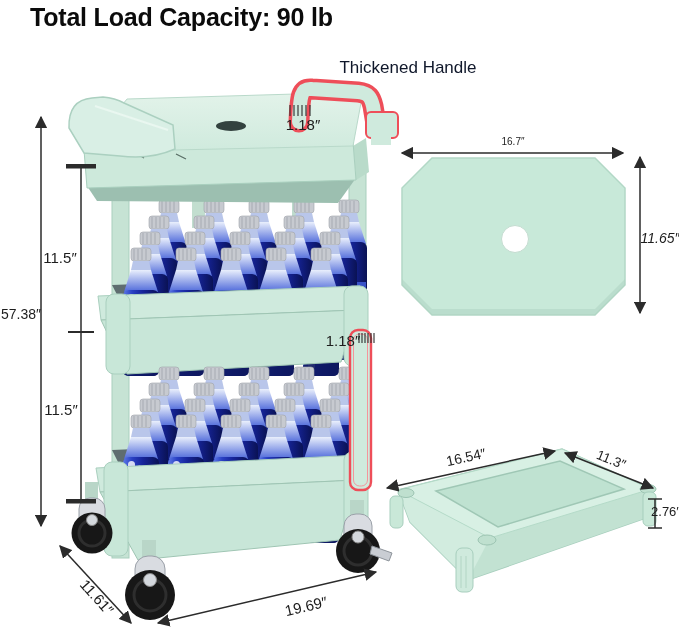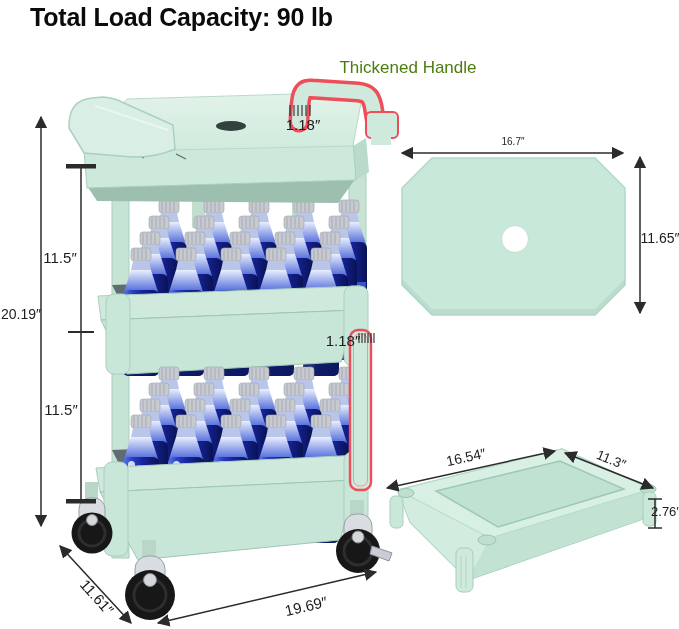--- a/index.html
+++ b/index.html
@@ -1,21 +1,21 @@
 <!DOCTYPE html>
 <html><head>
 <meta charset="utf-8">
 <style>
   html,body{margin:0;padding:0;background:#fff;}
   #canvas{position:relative;width:679px;height:629px;background:#fff;overflow:hidden;
           font-family:"Liberation Sans",sans-serif;}
   #art{position:absolute;left:0;top:0;}
   .lbl{position:absolute;white-space:nowrap;color:#1d1d1d;font-size:15px;
        transform:translate(-50%,-50%);line-height:1;}
-  .callout{font-size:17px;color:#4d7c0f;font-weight:500;}
+  .callout{font-size:17px;color:#0f172a;font-weight:500;}
   .title{position:absolute;left:30px;top:3px;font-size:25px;font-weight:700;color:#0b0b0b;
          letter-spacing:-0.2px;white-space:nowrap;}
 </style>
 </head>
 <body>
 
 <div id="canvas">
 
 <svg id="art" width="679" height="629" viewBox="0 0 679 629">
   <defs>
@@ -229,25 +229,25 @@
     <line x1="60" y1="546" x2="131" y2="623" marker-start="url(#arw)" marker-end="url(#arw)"></line>
   </g>
 </svg>
 
   <div class="title">Total Load Capacity: 90 lb</div>
 
   <div class="lbl callout" style="left:408px;top:67px;">Thickened Handle</div>
   <div class="lbl" style="left:303px;top:124px;">1.18″</div>
   <div class="lbl" style="left:343px;top:340px;">1.18″</div>
 
-  <div class="lbl" style="left:21px;top:314px;font-size:14px;">20.19″</div>
+  <div class="lbl" style="left:21px;top:314px;font-size:14px;">57.38″</div>
   <div class="lbl" style="left:60px;top:257px;">11.5″</div>
   <div class="lbl" style="left:61px;top:409px;">11.5″</div>
   <div class="lbl" style="left:306px;top:606px;transform:translate(-50%,-50%) rotate(-13deg);">19.69″</div>
   <div class="lbl" style="left:97px;top:597px;transform:translate(-50%,-50%) rotate(48deg);">11.61″</div>
 
   <div class="lbl" style="left:513px;top:142px;font-size:10px;">16.7″</div>
-  <div class="lbl" style="left:660px;top:238px;font-size:14px;">11.65″</div>
+  <div class="lbl" style="left:660px;top:238px;font-size:14px;font-style:italic;">11.65″</div>
 
   <div class="lbl" style="left:466px;top:457px;font-size:14px;transform:translate(-50%,-50%) rotate(-12.5deg);">16.54″</div>
   <div class="lbl" style="left:611px;top:460px;font-size:13.5px;transform:translate(-50%,-50%) rotate(22deg);">11.3″</div>
   <div class="lbl" style="left:666px;top:511px;font-size:13px;">2.76″</div>
 </div>
 
 </body></html>

